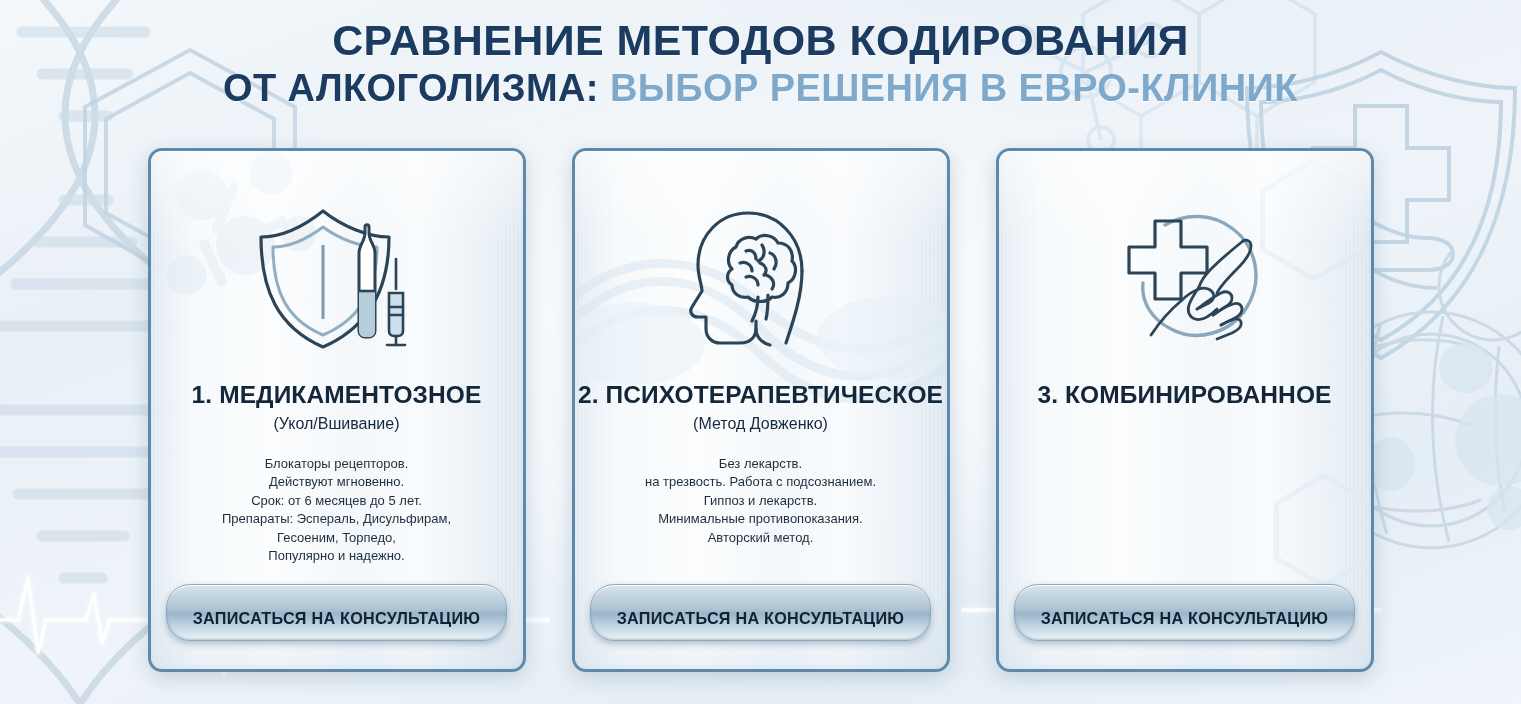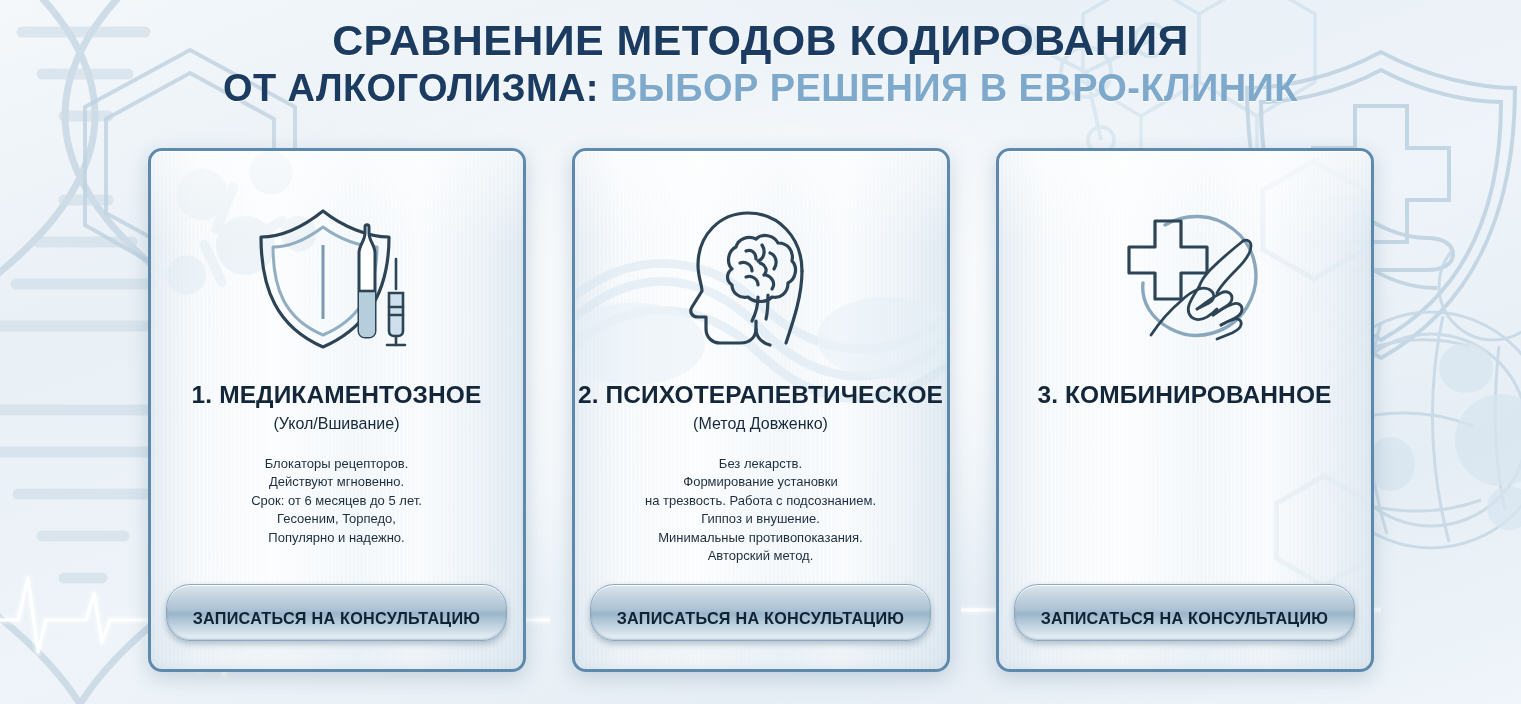--- a/index.html
+++ b/index.html
@@ -409,20 +409,21 @@
         </svg>
       </div>
 
       <div class="card-title">1. МЕДИКАМЕНТОЗНОЕ</div>
       <div class="card-subtitle">(Укол/Вшивание)</div>
 
       <div class="card-desc">
         <div class="dline">Блокаторы рецепторов.</div>
         <div class="dline">Действуют мгновенно.</div>
         <div class="dline">Срок: от 6 месяцев до 5 лет.</div>
+        <div class="dline">Препараты: Эспераль, Дисульфирам,</div>
         <div class="dline">Гесоеним, Торпедо,</div>
         <div class="dline">Популярно и надежно.</div>
       </div>
 
       <div class="card-cta">ЗАПИСАТЬСЯ НА КОНСУЛЬТАЦИЮ</div>
     </div>
 
     <div class="card card-2">
 
       <svg class="card-watermark" viewBox="0 0 378 524">
@@ -467,23 +468,22 @@
             <path d="M82,92 C82,102 82,108 80,116"></path>
           </g>
         </svg>
       </div>
 
       <div class="card-title">2. ПСИХОТЕРАПЕВТИЧЕСКОЕ</div>
       <div class="card-subtitle">(Метод Довженко)</div>
 
       <div class="card-desc">
         <div class="dline">Без лекарств.</div>
-        <div class="dline">Формирование установки</div>
         <div class="dline">на трезвость. Работа с подсознанием.</div>
-        <div class="dline">Гиппоз и внушение.</div>
+        <div class="dline">Гиппоз и лекарств.</div>
         <div class="dline">Минимальные противопоказания.</div>
         <div class="dline">Авторский метод.</div>
       </div>
 
       <div class="card-cta">ЗАПИСАТЬСЯ НА КОНСУЛЬТАЦИЮ</div>
     </div>
 
     <div class="card card-3">
       <svg class="card-watermark" viewBox="0 0 378 524">
         <g fill="none" stroke="#dbe8f1" stroke-width="5" opacity="0.8">

